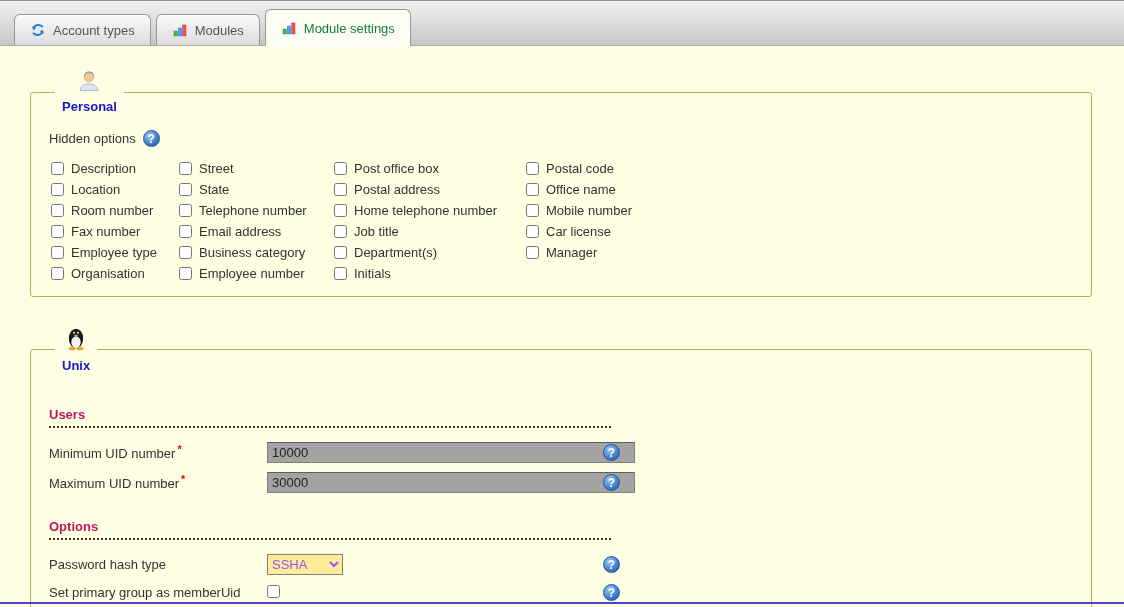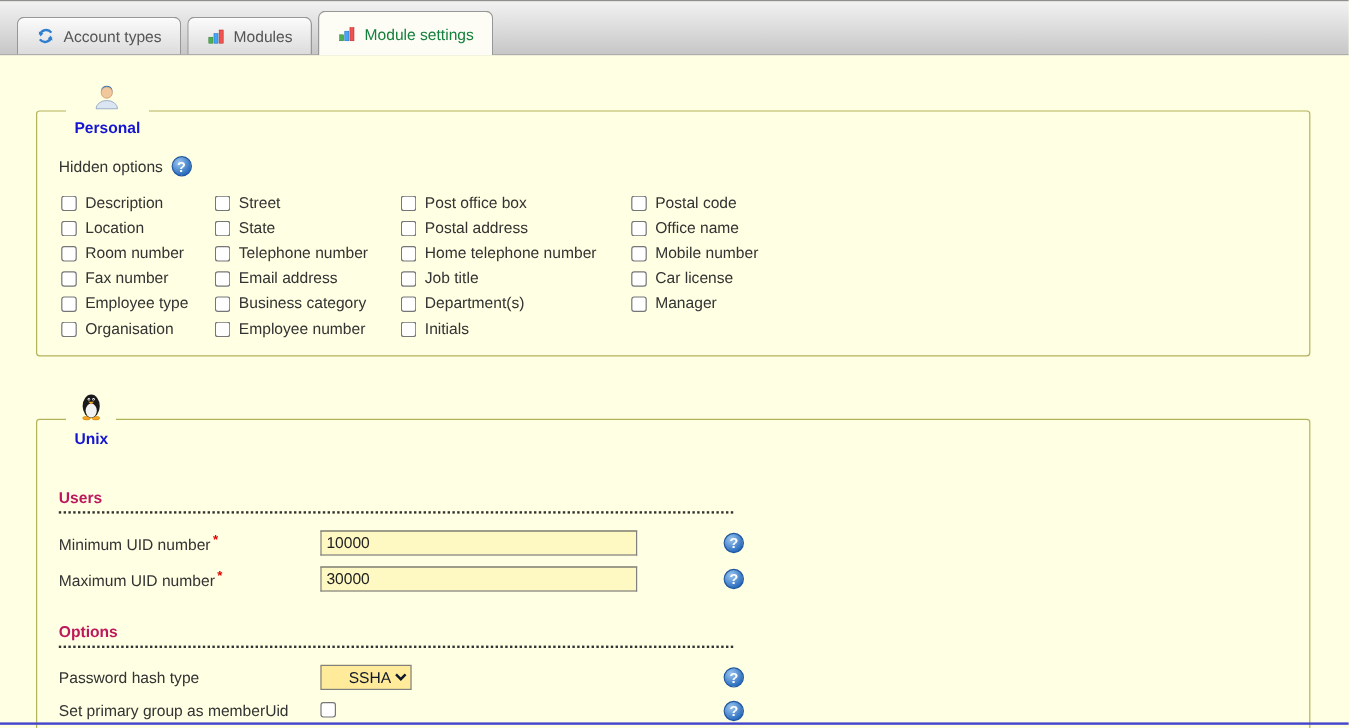--- a/index.html
+++ b/index.html
@@ -50,44 +50,44 @@
   }
   legend .licon { display:inline-flex; }
 
   
   .hidden-options { display:flex; align-items:center; gap:7px; margin:8px 0 14px 2px; }
   .cb-grid {
     display:grid;
     grid-template-columns:128px 155px 192px auto;
     row-gap:6px; margin-left:4px;
   }
-  .cb { display:flex; align-items:flex-end; gap:7px; cursor:pointer; }
+  .cb { display:flex; align-items:center; gap:7px; cursor:pointer; }
   .cb input { width:13px; height:13px; margin:0; }
 
   
   .section-head {
     width:562px; margin:26px 0 0 2px; padding-bottom:4px;
     font-weight:bold; color:#be185d;
     border-bottom:2px dotted #333;
   }
   .form-grid {
     display:grid; grid-template-columns:218px 336px auto;
     row-gap:9px; align-items:center; margin:14px 0 0 2px;
   }
   .field-label { color:#333; }
   sup.req { color:#e00000; font-weight:bold; font-size:11px; margin-left:2px; }
   .text-input {
-    width:264px; height:21px; padding:2px 4px;
-    background:#fef9c3; border:1px solid #808080; border-top-color:#5f5f5f;
+    width:368px; height:21px; padding:2px 4px;
+    background:#a3a3a3; border:1px solid #808080; border-top-color:#5f5f5f;
     font-family:"Liberation Sans", sans-serif; font-size:13px; color:#222;
   }
   .hash-select {
     width:76px; height:21px;
     background:#ffeb99; border:1px solid #808080;
-    font-family:"Liberation Sans", sans-serif; font-size:13px; color:#0f172a;text-align:right;
+    font-family:"Liberation Sans", sans-serif; font-size:13px; color:#8b5cf6;
   }
   .help {
     width:17px; height:17px; border-radius:50%;
     background:radial-gradient(circle at 35% 30%, #9cc7f0, #2d6fc0 72%);
     color:#fff; font-weight:bold; font-size:12px; line-height:1;
     display:flex; align-items:center; justify-content:center;
     cursor:pointer; border:1px solid #1f57a0;
   }
   .opt-row-cb { width:13px; height:13px; margin:0; }
 

